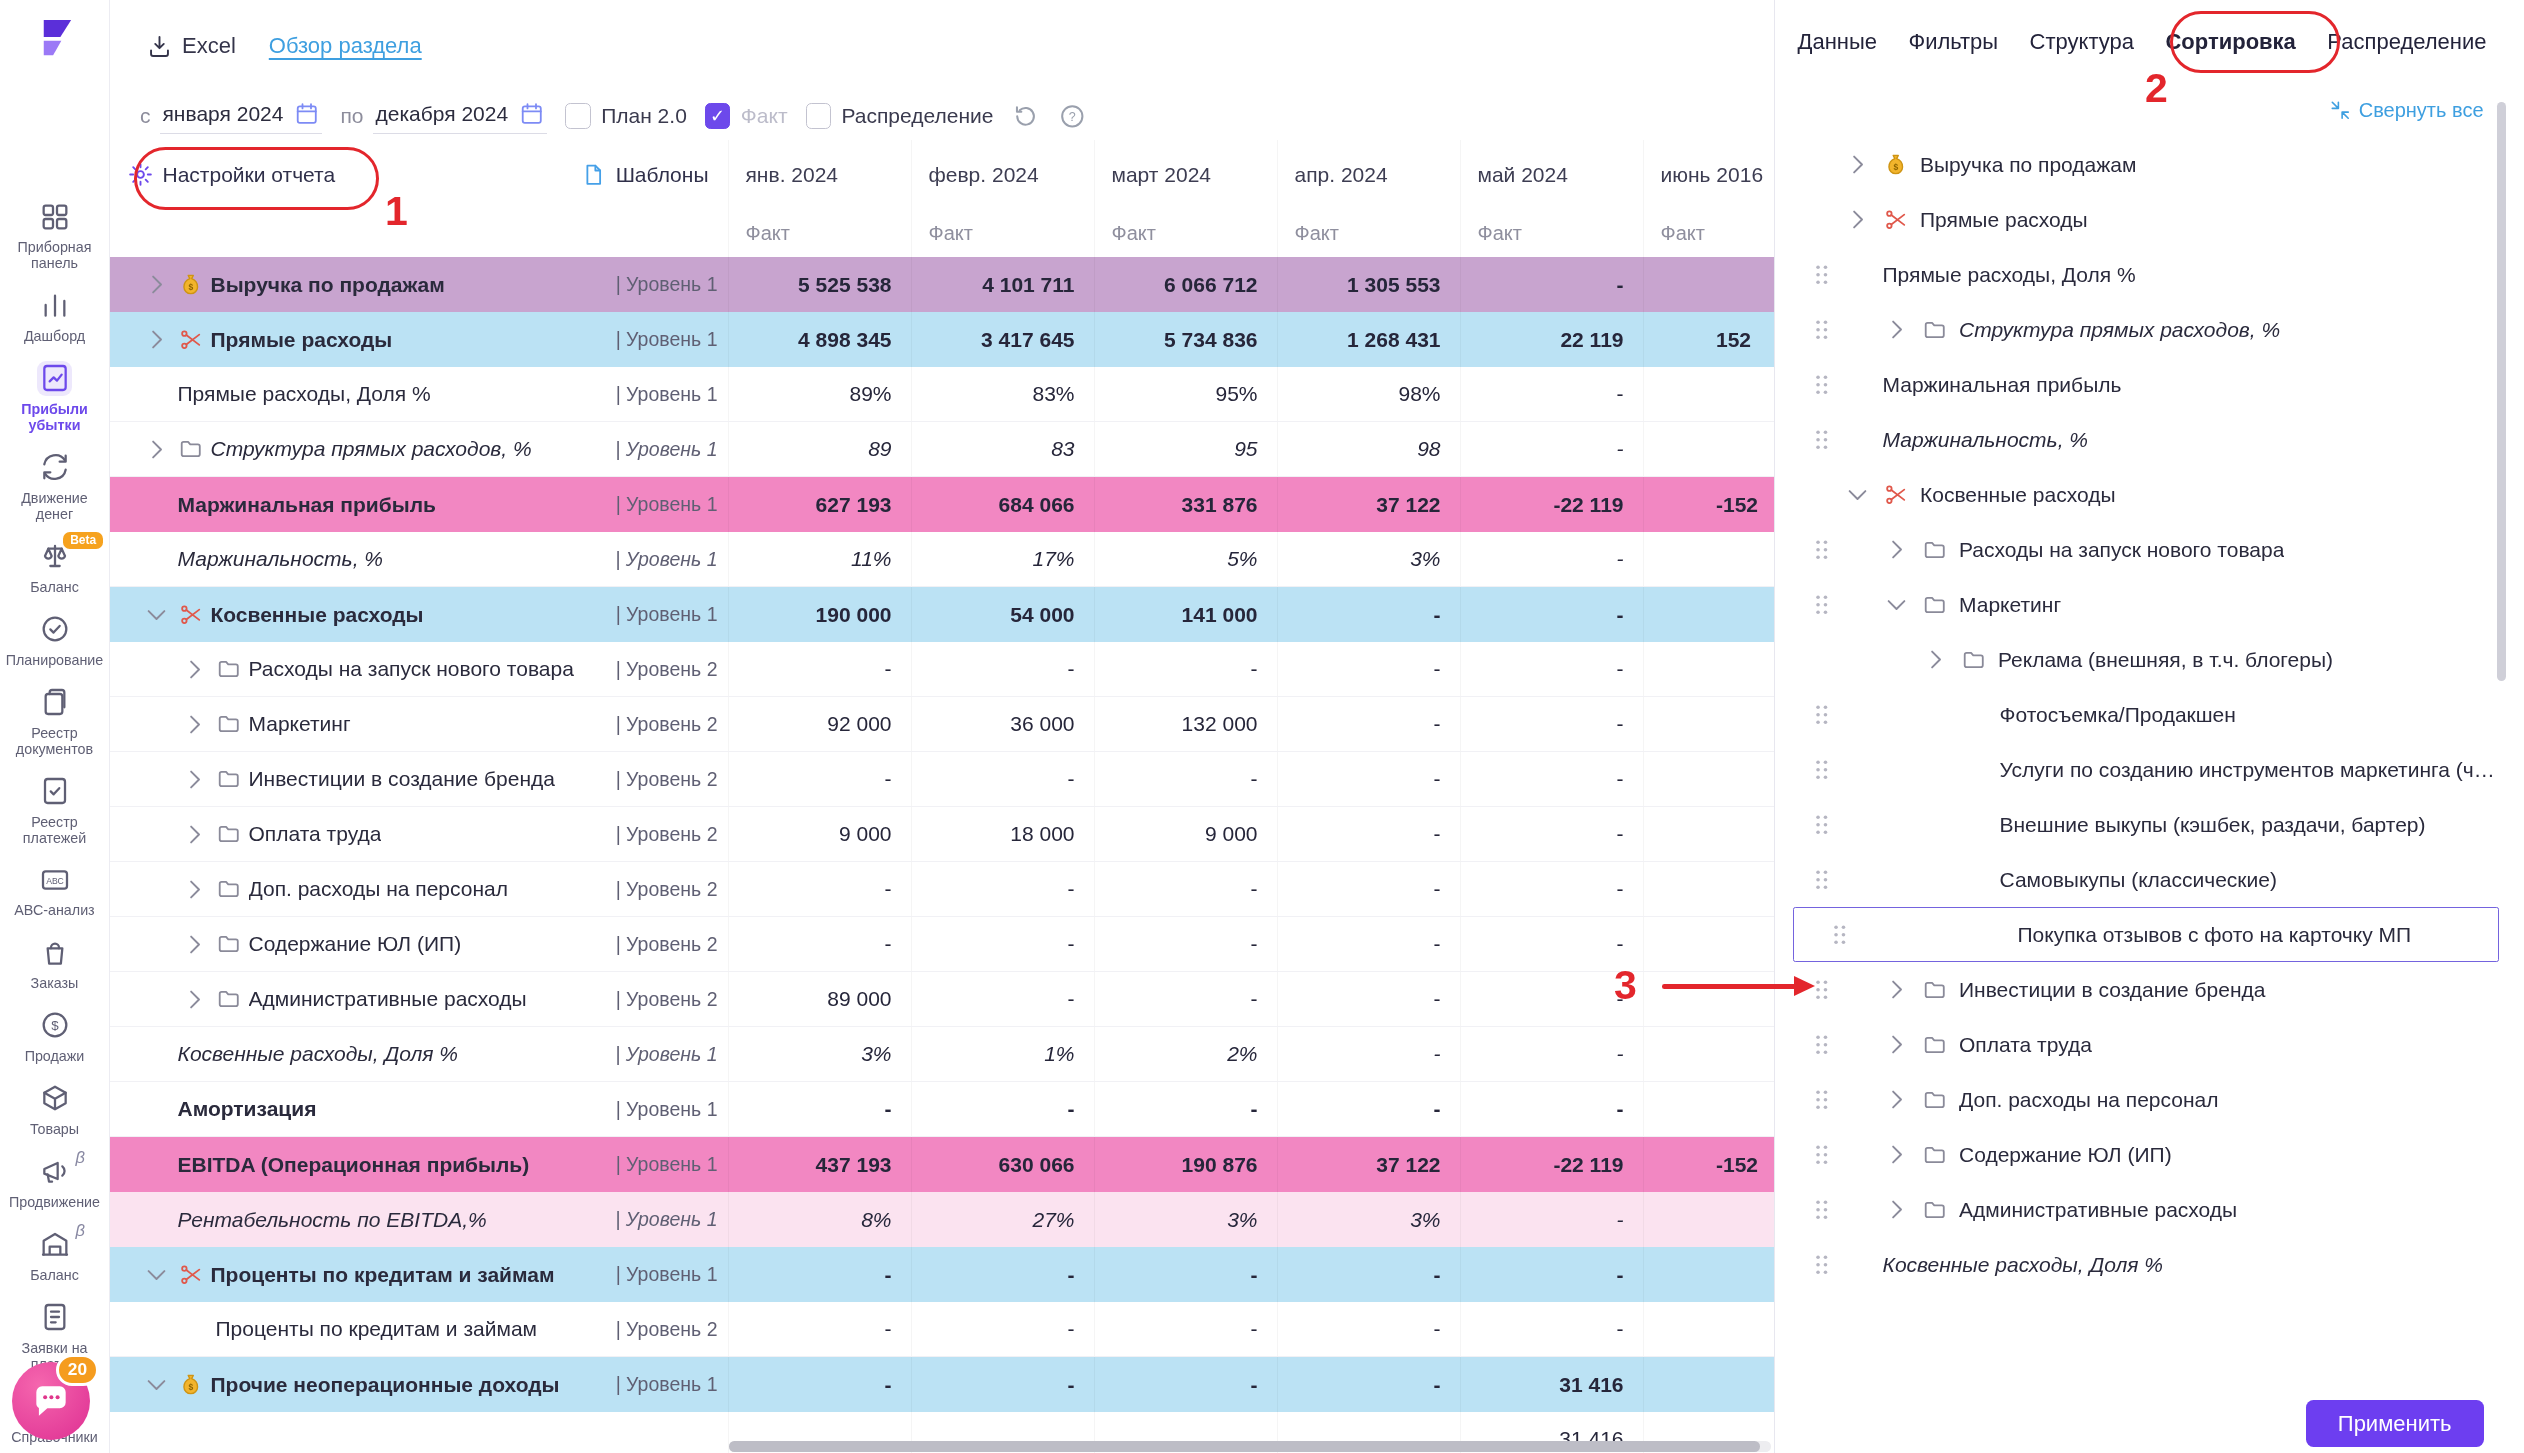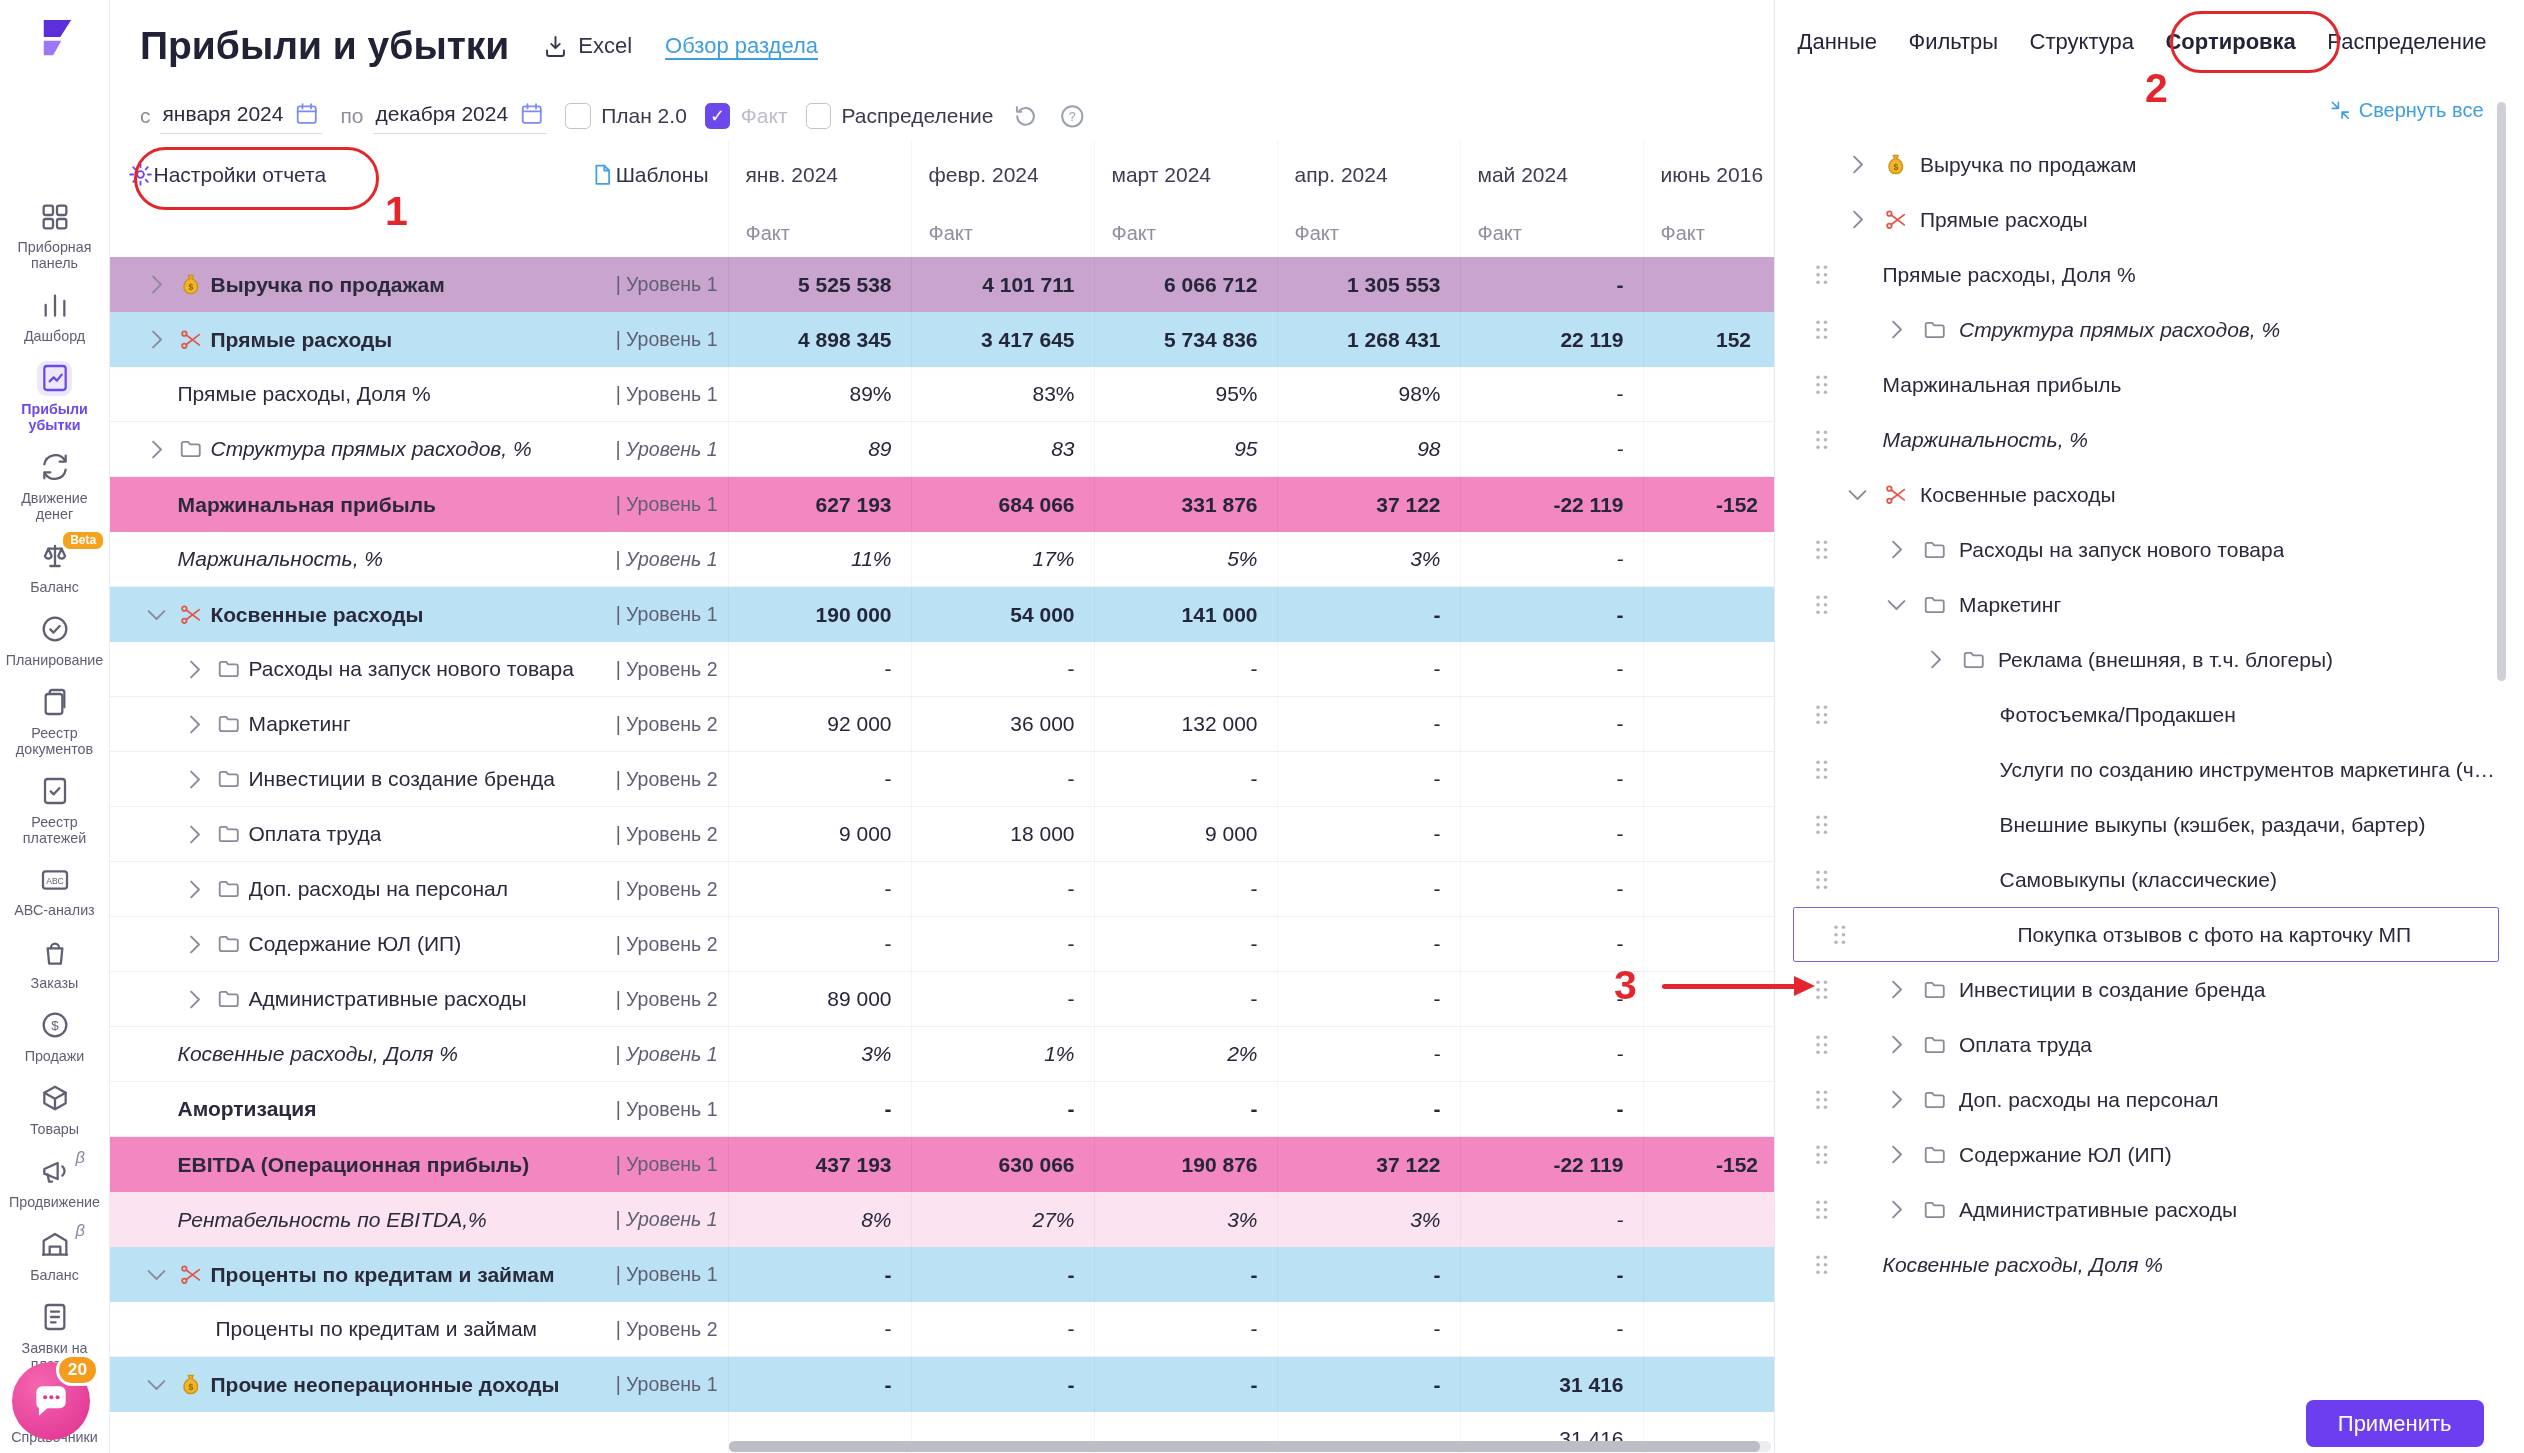--- a/index.html
+++ b/index.html
@@ -62,21 +62,21 @@
   
   .table { flex:1; position:relative; overflow:hidden; background:#fff; }
   .tr { display:grid; grid-template-columns:618px repeat(6, 183px); align-items:stretch; width:1713px; }
   .tr.thead { height:69px; }
   .tr.subhead { height:48px; }
   .tr.body { height:55px; }
   .td { display:flex; align-items:center; font-size:21px; overflow:hidden; }
   .month { padding-left:16.5px; color:#3d3d52; border-left:0.8px solid rgba(0,0,0,0.04); }
   .month.sub { color:#8f8f9e; font-size:20px; }
   .toolbar-cell { justify-content:space-between; padding:0 13.5px 0 10.5px; }
-  .tool-btn { display:flex; align-items:center; font-size:21px; color:#30304a;
+  .tool-btn { display:flex; align-items:center; gap:9px; font-size:21px; color:#30304a;
     background:none; border:none; cursor:pointer; font-family:inherit; }
   .gear { width:27px; height:27px; color:#6D49EB; }
   .docfile { width:25.5px; height:25.5px; color:#45A0E8; }
 
   .label-cell { padding-left:33px; padding-right:10.5px; justify-content:space-between; }
   .label-cell.ind { padding-left:71px; }
   .lab-left { display:flex; align-items:center; gap:7.5px; min-width:0; }
   .chev { width:27px; height:27px; display:flex; align-items:center; justify-content:center; color:#8b8b9b; flex:none; cursor:pointer; }
   .chev.down svg { transform:rotate(90deg); }
   .chev.ph { visibility:hidden; }
@@ -305,21 +305,20 @@
             <circle cx="12.2" cy="10" r="1.1" fill="#E0368C" stroke="none"></circle>
             <circle cx="15.6" cy="10" r="1.1" fill="#E0368C" stroke="none"></circle>
           </svg>
         </span>
       <span class="chat-badge">20</span>
     </div>
   </aside>
 
   <div class="main">
     <div class="main-header">
-      <h1 class="page-title">Прибыли и убытки</h1>
       <button class="excel-btn">
         <span class="dl-ic ic-box">
             <svg class="ic" viewBox="0 0 24 24" fill="none" stroke="currentColor" stroke-width="1.7" stroke-linecap="round" stroke-linejoin="round">
               <path d="M12 3.5v9.5M8.2 9.7l3.8 3.8 3.8-3.8"></path>
               <path d="M4.5 15.5v3.2a1.8 1.8 0 0 0 1.8 1.8h11.4a1.8 1.8 0 0 0 1.8-1.8v-3.2"></path>
             </svg>
           </span>
         <span>Excel</span>
       </button>
       <a class="overview-link">Обзор раздела</a>

